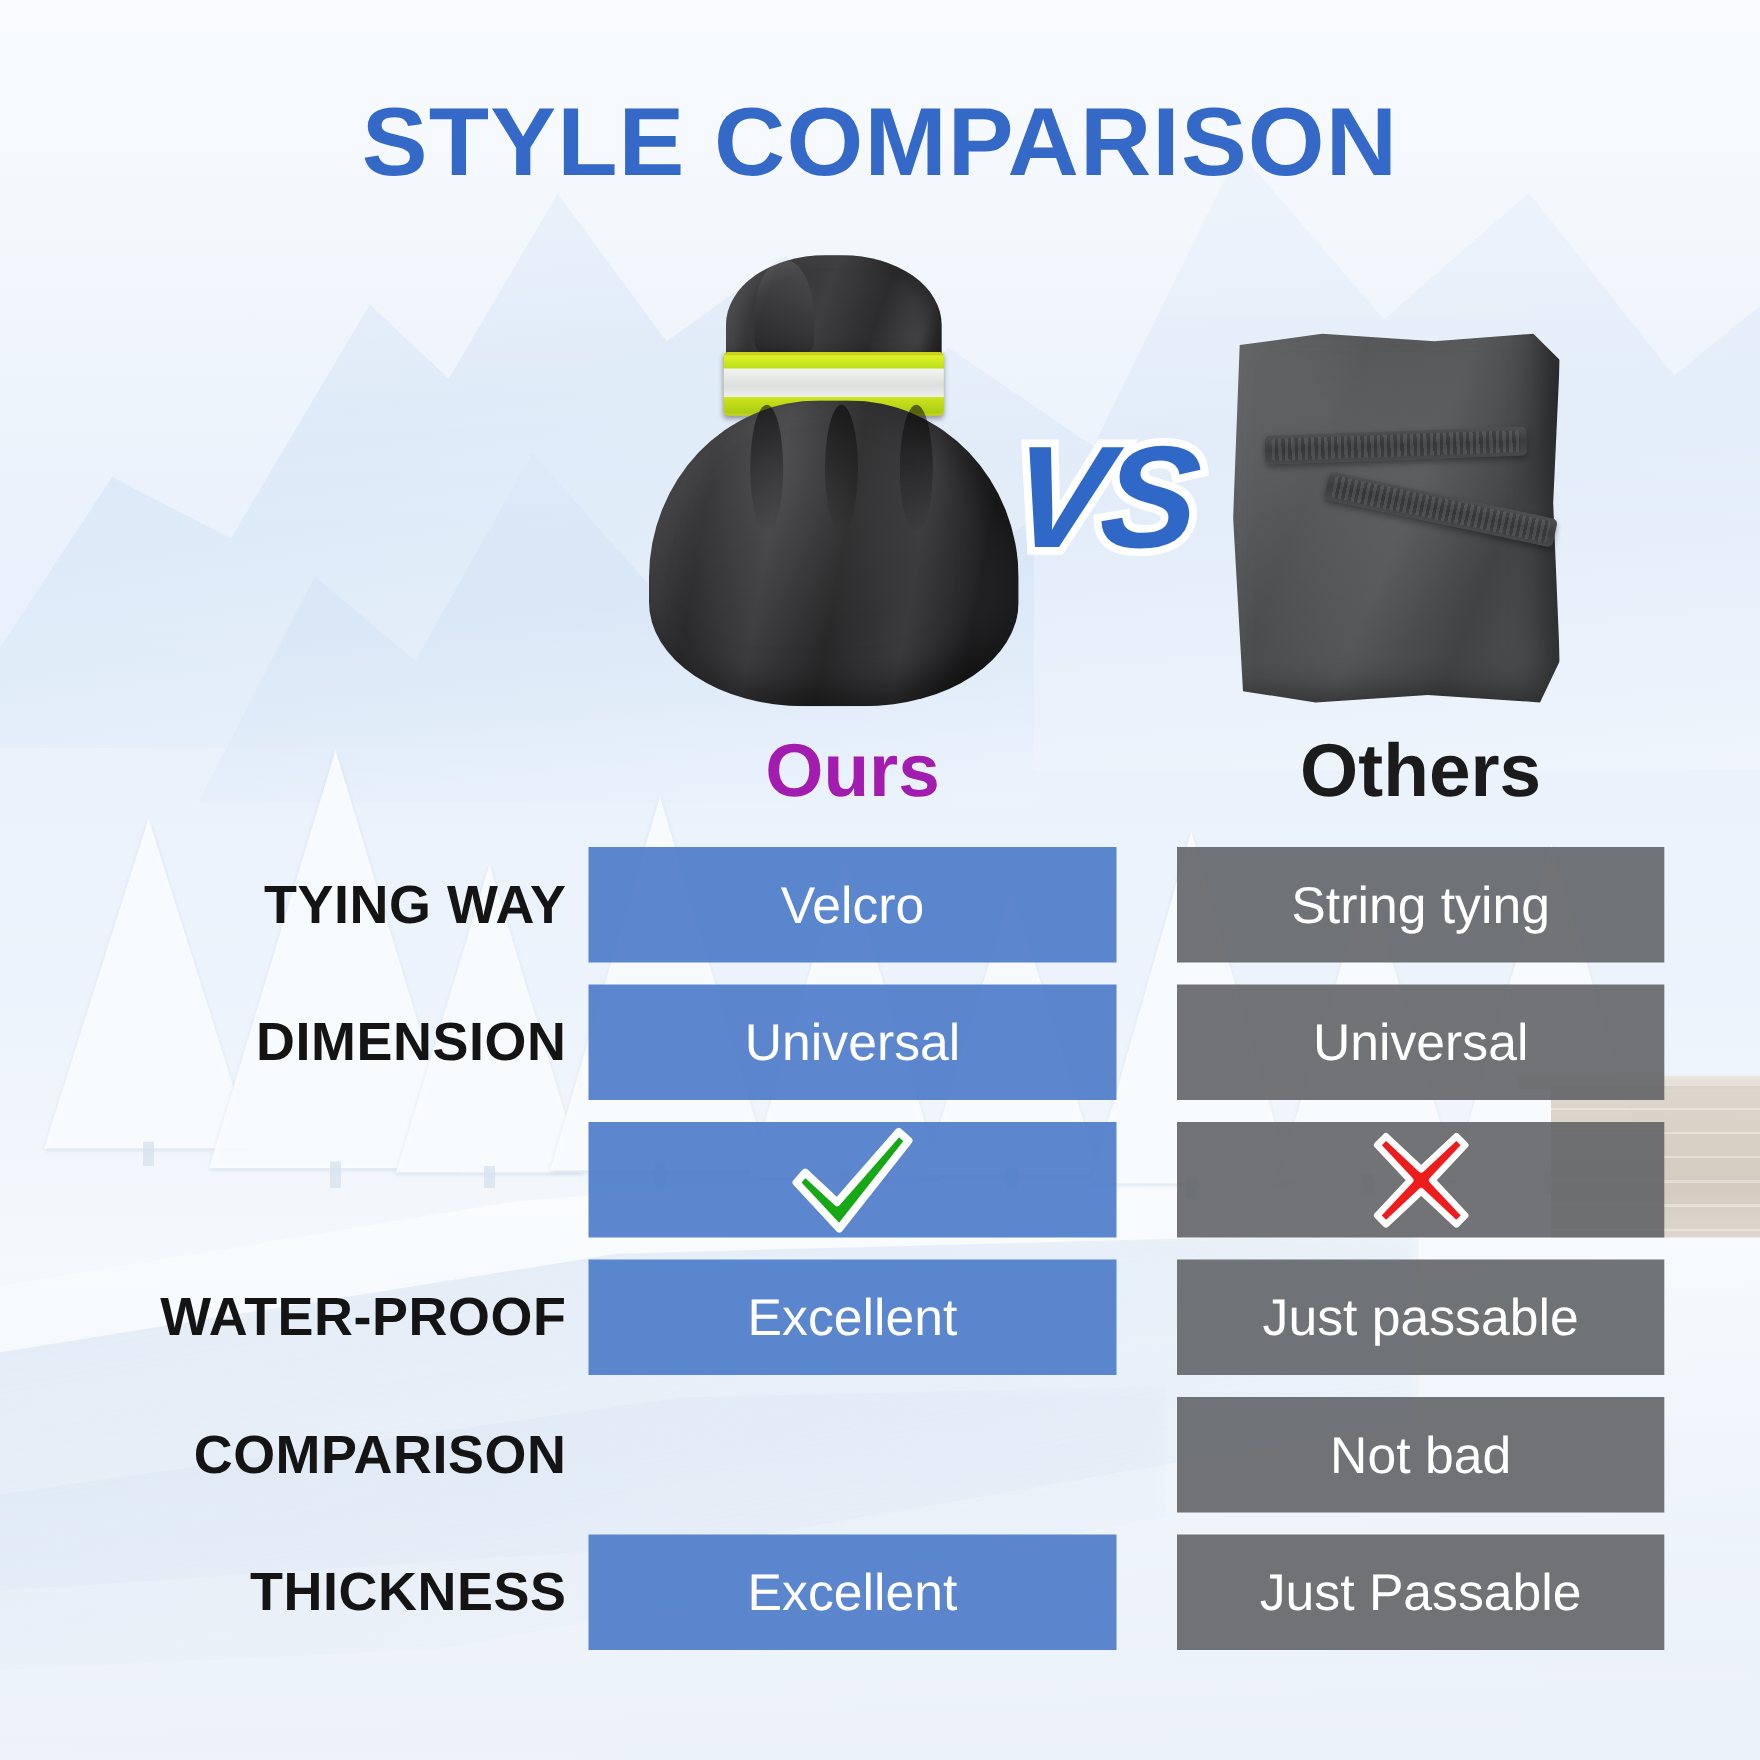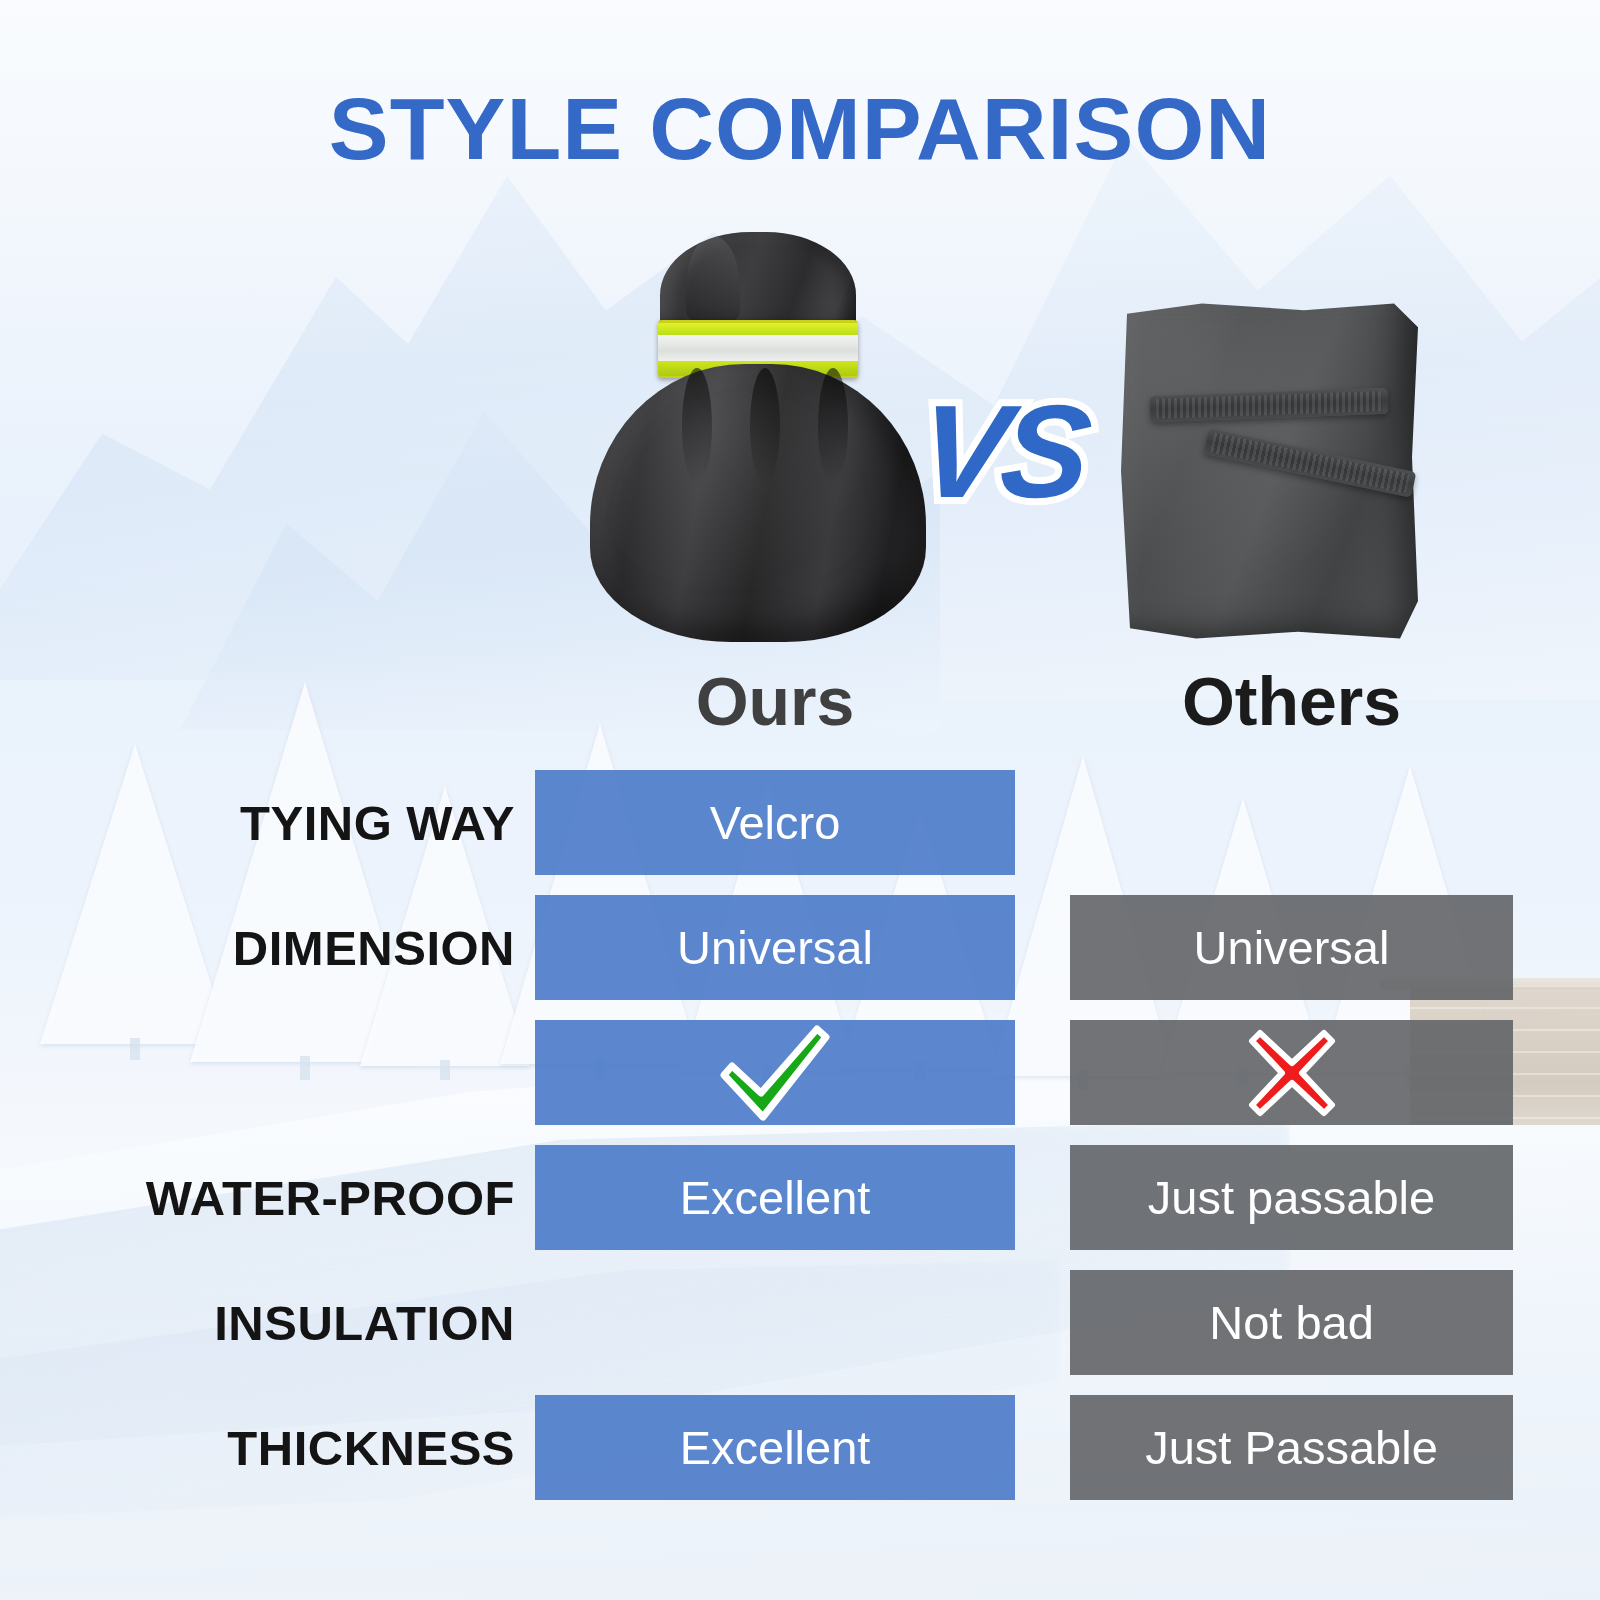--- a/index.html
+++ b/index.html
@@ -154,21 +154,21 @@
   #vs {
     position:absolute; left:920px; top:386px;
     font-size:132px; font-weight:bold; font-style:italic;
     color:#2F68C6; letter-spacing:-6px; line-height:1;
     -webkit-text-stroke:14px #ffffff; paint-order:stroke fill;
     transform:skewX(-6deg);
   }
 
   
   .col-head { position:absolute; font-size:68px; font-weight:bold; text-align:center; }
-  #head-ours   { left:535px;  top:662px; width:480px; color:#404040; }
+  #head-ours   { left:535px;  top:662px; width:480px; color:#a21caf; }
   #head-others { left:1070px; top:662px; width:443px; color:#1b1b1b; }
 
   
   #table { position:absolute; left:0; top:770px; width:1384px; }
   .row { position:relative; height:125px; }
   .row-label {
     position:absolute; left:60px; top:0; width:455px; height:105px;
     display:flex; align-items:center; justify-content:flex-end;
     font-size:49px; font-weight:600; color:#141414; letter-spacing:.5px;
     white-space:nowrap;
@@ -260,20 +260,21 @@
 <div id="vs">VS</div>
 
 <div id="head-ours" class="col-head">Ours</div>
 <div id="head-others" class="col-head">Others</div>
 
 <div id="table">
 
   <div class="row">
     <div class="row-label">TYING WAY</div>
     <div class="cell cell-ours">Velcro</div>
+    <div class="cell cell-others">String tying</div>
   </div>
 
   <div class="row">
     <div class="row-label">DIMENSION</div>
     <div class="cell cell-ours">Universal</div>
     <div class="cell cell-others">Universal</div>
   </div>
 
   <div class="row">
     <div class="cell cell-ours mark">
@@ -288,21 +289,21 @@
     </div>
   </div>
 
   <div class="row">
     <div class="row-label">WATER-PROOF</div>
     <div class="cell cell-ours">Excellent</div>
     <div class="cell cell-others">Just passable</div>
   </div>
 
   <div class="row">
-    <div class="row-label">INSULATION</div>
+    <div class="row-label">COMPARISON</div>
     <div class="cell cell-others">Not bad</div>
   </div>
 
   <div class="row">
     <div class="row-label">THICKNESS</div>
     <div class="cell cell-ours">Excellent</div>
     <div class="cell cell-others">Just Passable</div>
   </div>
 
 </div>

